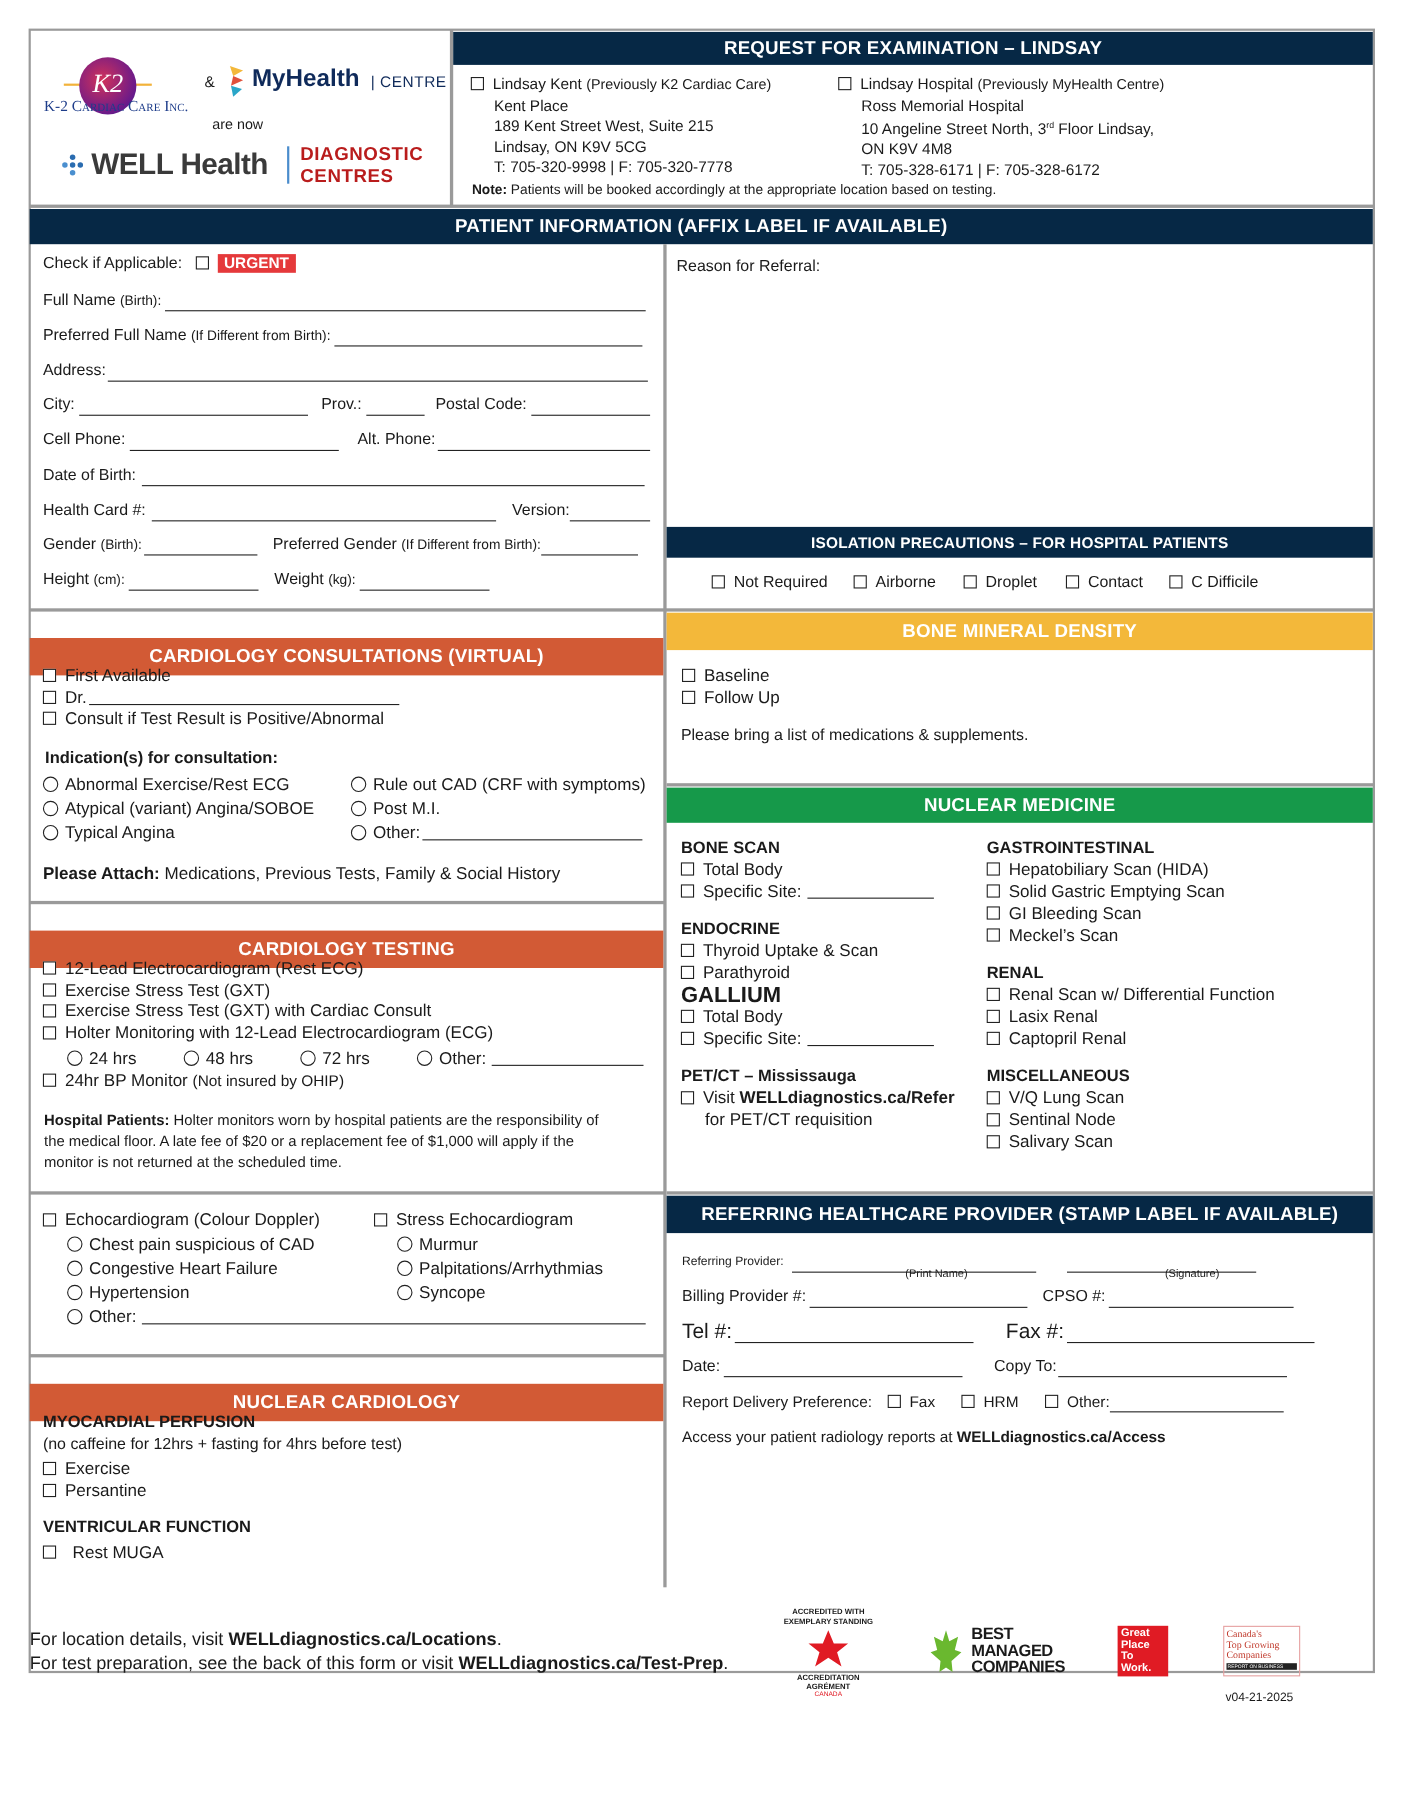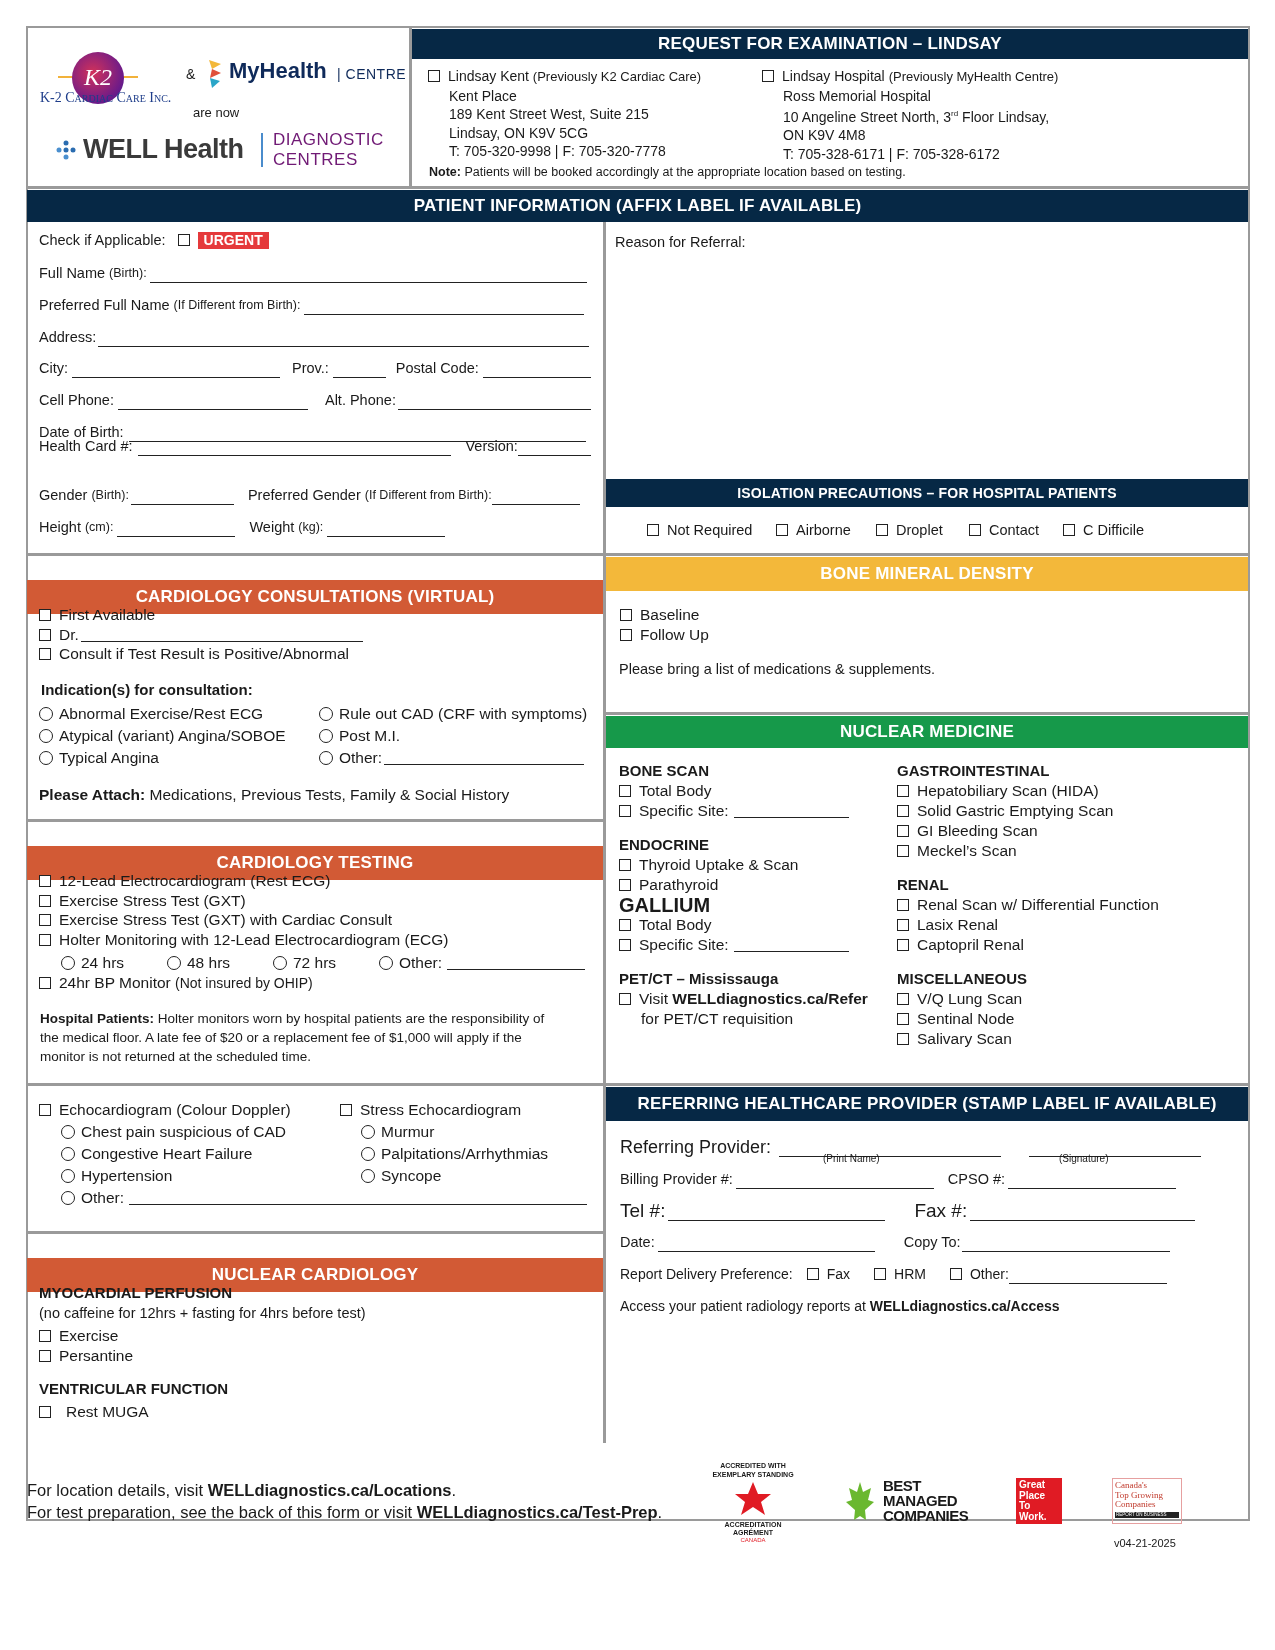--- a/index.html
+++ b/index.html
@@ -25,21 +25,21 @@
   .logo-k2 { position: absolute; left: 58px; top: 52px; width: 80px; height: 58px; }
   .k2circle { width: 52px; height: 52px; border-radius: 50%; background: radial-gradient(circle at 40% 40%, #d2325a, #6a1a8a 70%, #2a2a8a); position: absolute; left: 14px; top: 0; color: #fff; font-family: "Liberation Serif", serif; font-style: italic; font-weight: normal; font-size: 24px; text-align: center; line-height: 50px; }
   .k2line { position: absolute; left: 0; top: 24px; width: 80px; height: 2px; background: #f2b23a; }
   .logo-text-k2 { position: absolute; left: 40px; top: 90px; font-family: "Liberation Serif", serif; color: #1e3d8a; font-size: 14px; font-variant: small-caps; }
   .mh-icon { position: absolute; left: 206px; top: 58px; width: 18px; height: 32px; }
   .mh-text { position: absolute; left: 229px; top: 58px; font-size: 22px; font-weight: bold; color: #0f2a5a; }
   .mh-centre { position: absolute; left: 337px; top: 66px; font-size: 14px; color: #0f2a5a; letter-spacing: 0.5px; }
   .well-dots { position: absolute; left: 56px; top: 140px; width: 20px; height: 20px; }
   .well-text { position: absolute; left: 83px; top: 134px; font-size: 27px; font-weight: bold; color: #3a3a3a; letter-spacing: -0.5px; }
   .well-sep { position: absolute; left: 261px; top: 133px; width: 1.5px; height: 34px; background: #4a8ccc; }
-  .well-dc { position: absolute; left: 273px; top: 130px; font-size: 17px; font-weight: normal; color: #701a75; line-height: 20px; letter-spacing: 0.5px; }
+  .well-dc { position: absolute; left: 273px; top: 130px; font-size: 17px; font-weight: bold; color: #b91c1c; line-height: 20px; letter-spacing: 0.5px; }
   .footer-text { font-size: 16.5px; line-height: 22px; }
 </style>
 </head>
 <body>
 
 <div class="page"></div>
 
 <div>
   <div class="logo-k2">
     <div class="k2line"></div>
@@ -126,21 +126,21 @@
 <div class="row t" style="left:39px;top:390px;font-size:14.5px;">
   <span>Cell Phone:</span>
   <span class="ul" style="width:190px;margin-left:4px"></span>
   <span style="margin-left:17px">Alt. Phone:</span>
   <span class="ul" style="width:193px;margin-left:2px"></span>
 </div>
 <div class="row t" style="left:39px;top:422px;font-size:14.5px;">
   <span>Date of Birth:</span>
   <span class="ul" style="width:457px;margin-left:5px"></span>
 </div>
-<div class="row t" style="left:39px;top:436px;font-size:14.5px;">
+<div class="row t" style="left:39px;top:454px;font-size:14.5px;">
   <span>Health Card #:</span>
   <span class="ul" style="width:313px;margin-left:5px"></span>
   <span style="margin-left:15px">Version:</span>
   <span class="ul" style="width:73px"></span>
 </div>
 <div class="row t" style="left:39px;top:485px;font-size:14.5px;">
   <span>Gender</span>&nbsp;<span class="s">(Birth):</span>
   <span class="ul" style="width:103px;margin-left:2px"></span>
   <span style="margin-left:14px">Preferred Gender</span>&nbsp;<span class="s">(If Different from Birth):</span>
   <span class="ul" style="width:88px"></span>
@@ -278,21 +278,21 @@
   <div style="margin-top:3px"><span class="cb"></span><span>Exercise</span></div>
   <div><span class="cb"></span><span>Persantine</span></div>
   <div class="b" style="font-size:15px;margin-top:13px">VENTRICULAR FUNCTION</div>
   <div style="margin-top:3px"><span class="cb" style="margin-right:15px"></span><span>Rest MUGA</span></div>
 </div>
 
 <div class="hline" style="left:606px;top:1083px;width:643px;"></div>
 
 <div class="bar navy" style="left:606px;top:1087px;width:642px;height:34px;">REFERRING HEALTHCARE PROVIDER (STAMP LABEL IF AVAILABLE)</div>
 
-<div class="row t" style="left:620px;top:1137px;font-size:18px;">
+<div class="row t" style="left:620px;top:1137px;font-size:11px;">
   <span>Referring Provider:</span>
   <span class="ul" style="width:222px;margin-left:8px"></span>
   <span class="ul" style="width:172px;margin-left:28px"></span>
 </div>
 <div class="abs xs" style="left:823px;top:1153px;">(Print Name)</div>
 <div class="abs xs" style="left:1059px;top:1153px;">(Signature)</div>
 
 <div class="row t" style="left:620px;top:1169px;font-size:14.5px;">
   <span>Billing Provider #:</span>
   <span class="ul" style="width:198px;margin-left:3px"></span>

